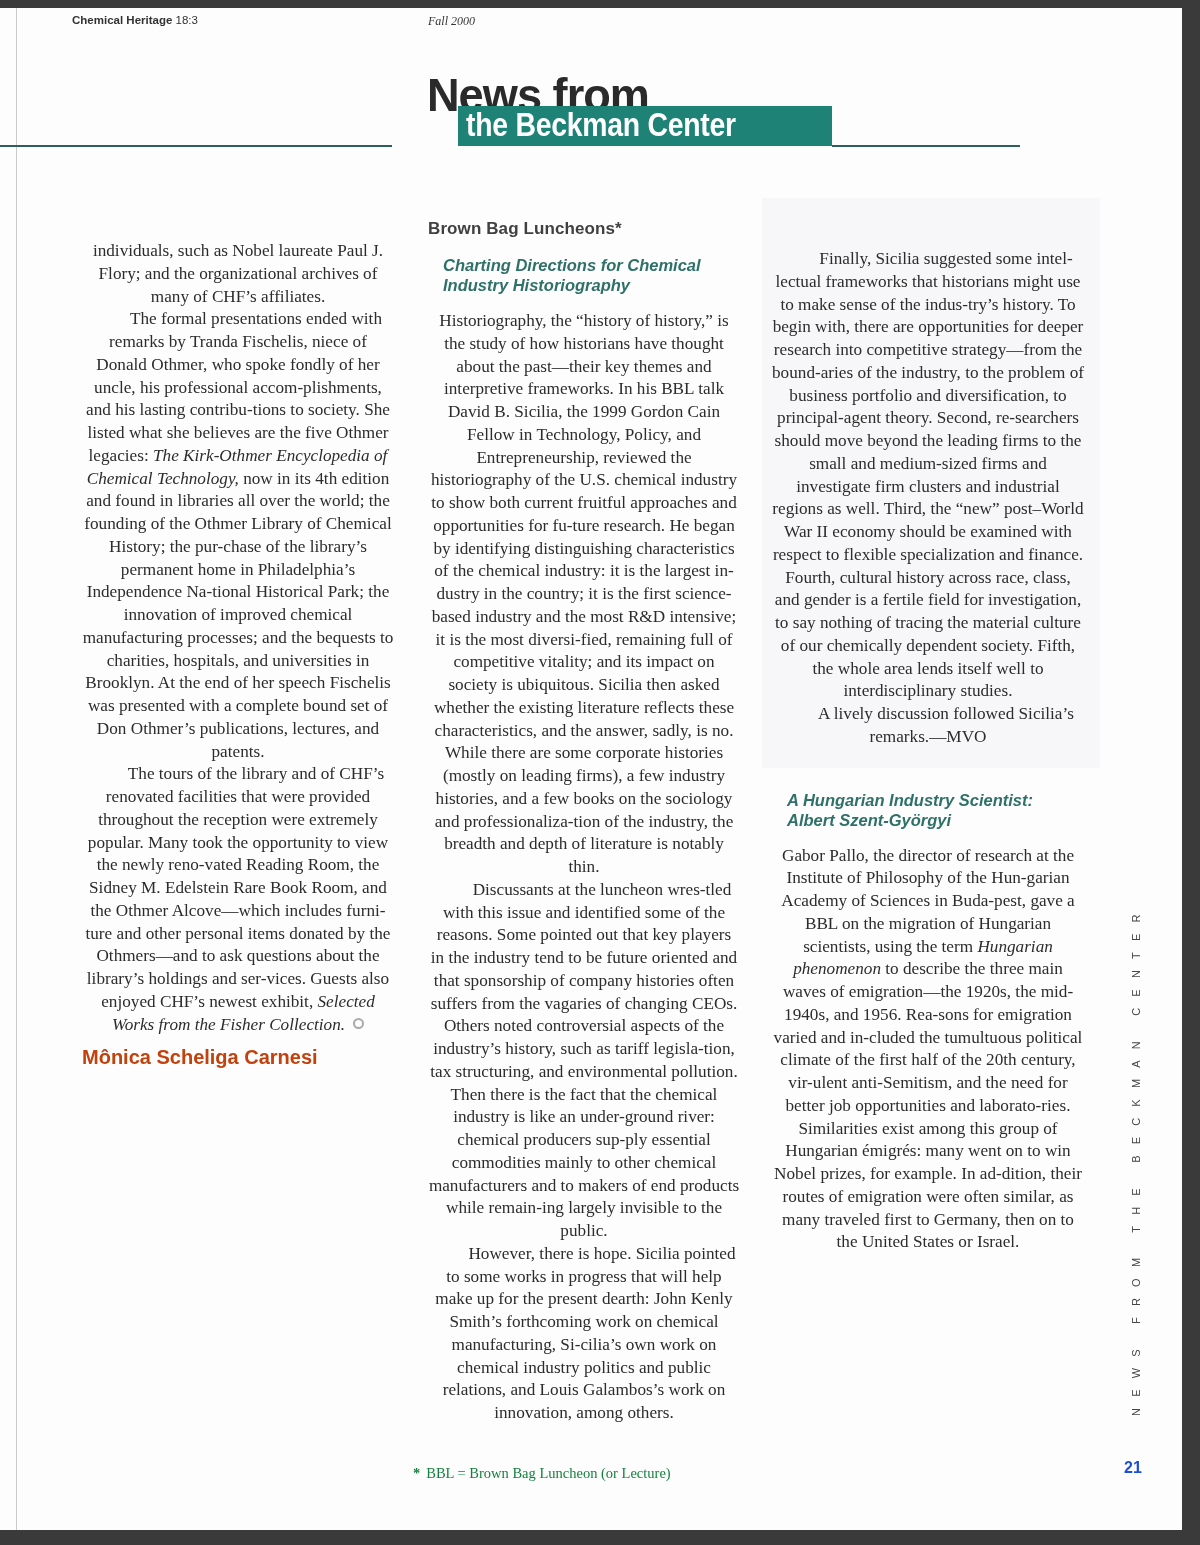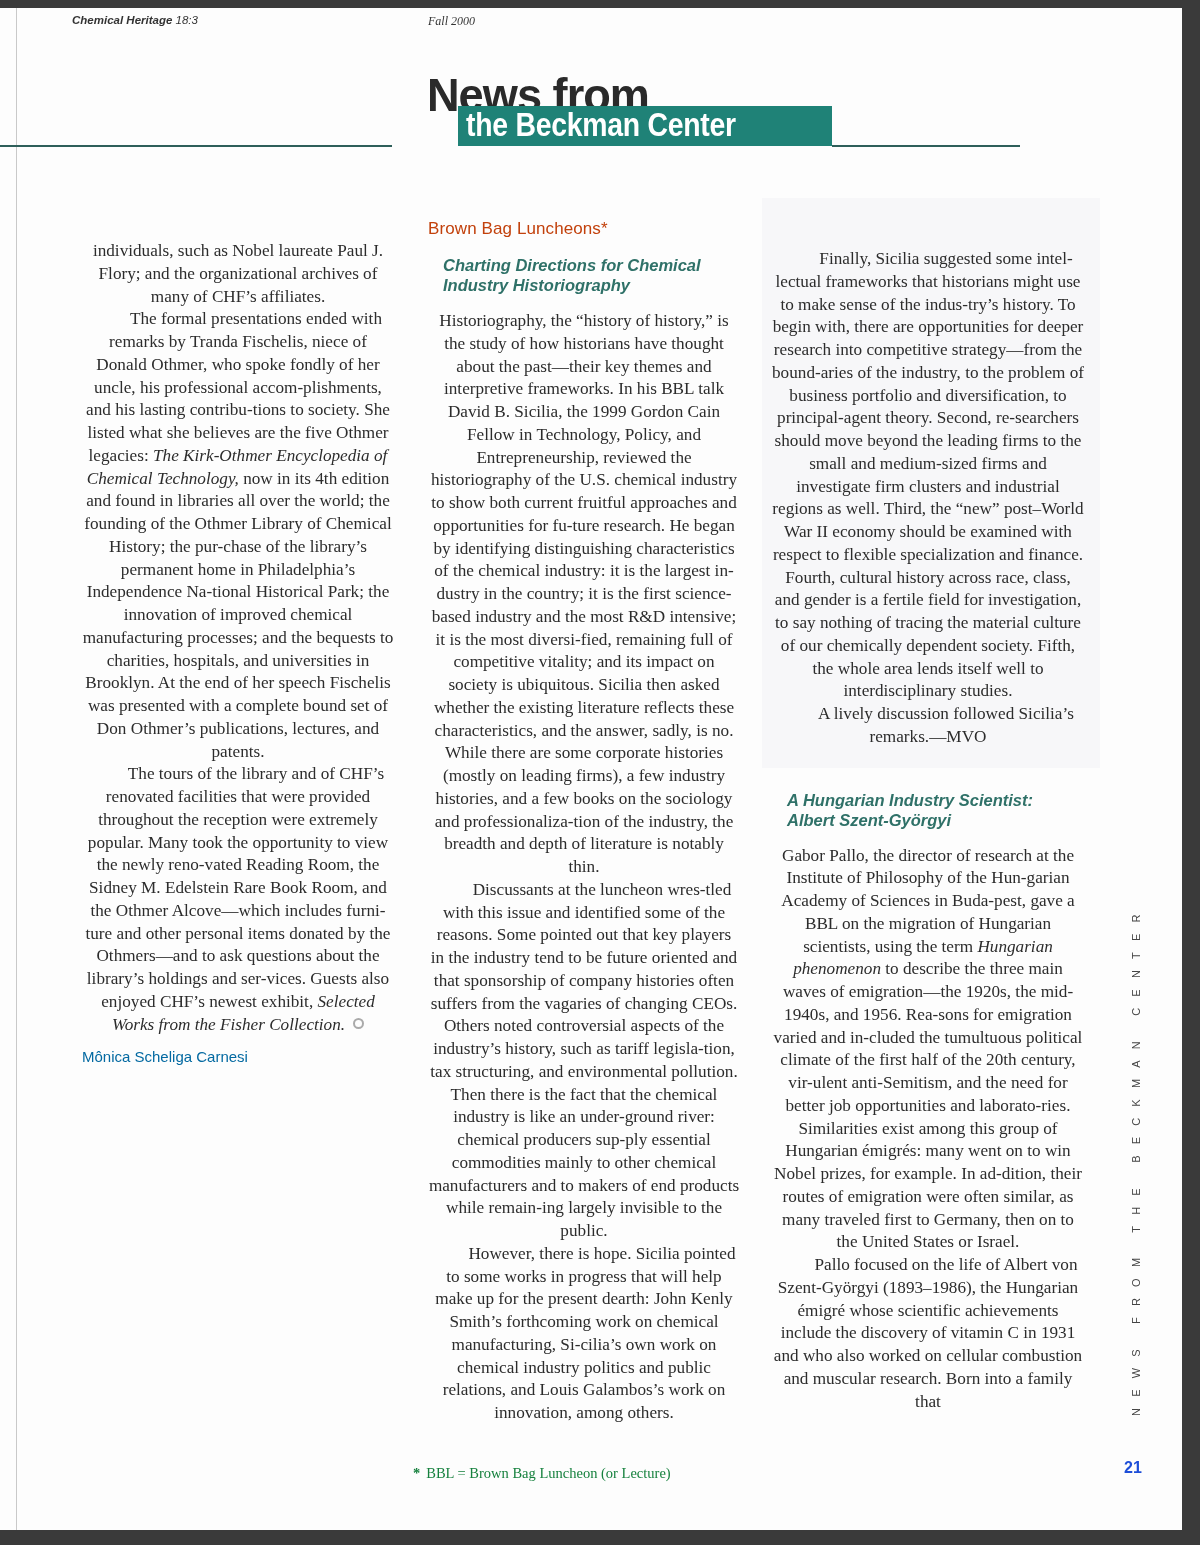--- a/index.html
+++ b/index.html
@@ -10,21 +10,21 @@
   }
   .page {
     position: absolute; left: 0; top: 8px; width: 1182px; height: 1522px;
     background: #fdfdfd;
   }
   .page-fold {
     position: absolute; left: 16px; top: 0; width: 1px; height: 1522px;
     background: #c9c9c9;
   }
   .run-head {
-    position: absolute; top: 6px; font-size: 11.5px; color: #333; font-style: italic;
+    position: absolute; top: 6px; font-size: 11.5px; color: #333;
   }
   .run-head.journal { left: 72px; font-family: "Liberation Sans", sans-serif; }
   .run-head.journal b { font-weight: bold; }
   .run-head.issue { left: 428px; font-style: italic; font-family: "Liberation Serif", serif; font-size: 12px; }
   .title-top {
     position: absolute; left: 427px; top: 64px;
     font-family: "Liberation Sans", sans-serif; font-weight: bold;
     font-size: 47px; line-height: 46px; color: #2a2a2a; letter-spacing: -1px;
     transform: scaleX(0.96); transform-origin: left top;
   }
@@ -49,31 +49,32 @@
   }
   .col {
     position: absolute; font-size: 17.2px; line-height: 22.75px; color: #2c2c2c;
   }
   .col p { margin: 0; text-align: center; }
   .col p.indent { text-indent: 36px; }
   .col1 { left: 82px; top: 232px; width: 312px; }
   .col2 { left: 428px; top: 210px; width: 312px; }
   .col3 { left: 772px; top: 240px; width: 312px; }
   .section-head {
-    font-family: "Liberation Sans", sans-serif; font-weight: normal;
-    font-size: 17px; line-height: 22px; color: #c2410c; margin-bottom: 8px;
+    font-family: "Liberation Sans", sans-serif; font-weight: bold;
+    font-size: 17px; line-height: 22px; color: #404040; margin-bottom: 8px;
     letter-spacing: 0.1px;
   }
   .article-head {
     font-family: "Liberation Sans", sans-serif; font-weight: bold; font-style: italic;
     font-size: 16.5px; line-height: 20px; color: #2f7168; margin: 15px;
   }
   .byline {
-    font-family: "Liberation Sans", sans-serif; font-size: 15px; color: #0369a1;
+    font-family: "Liberation Sans", sans-serif; font-size: 20px; color: #c2410c;
     margin-top: 10px;
+    font-weight: bold;
   }
   .end-mark {
     display: inline-block; width: 7px; height: 7px; border: 2px solid #aaa;
     border-radius: 50%; margin-left: 8px; vertical-align: 1px;
   }
   .footnote {
     position: absolute; left: 413px; top: 1457px; font-size: 14.5px; color: #15803d;
   }
   .footnote .star { font-weight: bold; margin-right: 6px; }
   .vertical-label {
@@ -124,18 +125,17 @@
   <div class="footnote">
     <span class="star">*</span><span>BBL = Brown Bag Luncheon (or Lecture)</span>
   </div>
 
   <div class="col col3">
     <p class="indent">Finally, Sicilia suggested some intel-lectual frameworks that historians might use to make sense of the indus-try’s history. To begin with, there are opportunities for deeper research into competitive strategy—from the bound-aries of the industry, to the problem of business portfolio and diversification, to principal-agent theory. Second, re-searchers should move beyond the leading firms to the small and medium-sized firms and investigate firm clusters and industrial regions as well. Third, the “new” post–World War II economy should be examined with respect to flexible specialization and finance. Fourth, cultural history across race, class, and gender is a fertile field for investigation, to say nothing of tracing the material culture of our chemically dependent society. Fifth, the whole area lends itself well to interdisciplinary studies.</p>
     <p class="indent">A lively discussion followed Sicilia’s remarks.—MVO</p>
     <div class="spacer"></div>
     <h3 class="article-head">A Hungarian Industry Scientist: Albert Szent-Györgyi</h3>
     <p><span>Gabor Pallo, the director of research at the Institute of Philosophy of the Hun-garian Academy of Sciences in Buda-pest, gave a BBL on the migration of Hungarian scientists, using the term </span><i>Hungarian phenomenon</i><span> to describe the three main waves of emigration—the 1920s, the mid-1940s, and 1956. Rea-sons for emigration varied and in-cluded the tumultuous political climate of the first half of the 20th century, vir-ulent anti-Semitism, and the need for better job opportunities and laborato-ries. Similarities exist among this group of Hungarian émigrés: many went on to win Nobel prizes, for example. In ad-dition, their routes of emigration were often similar, as many traveled first to Germany, then on to the United States or Israel.</span></p>
-    <p class="indent">Pallo focused on the life of Albert von Szent-Györgyi (1893–1986), the Hungarian émigré whose scientific achievements include the discovery of vitamin C in 1931 and who also worked on cellular combustion and muscular research. Born into a family that</p>
   </div>
 
   <div class="vertical-label">NEWS FROM THE BECKMAN CENTER</div>
   <div class="page-number">21</div>
 </div>
 
 </body></html>

